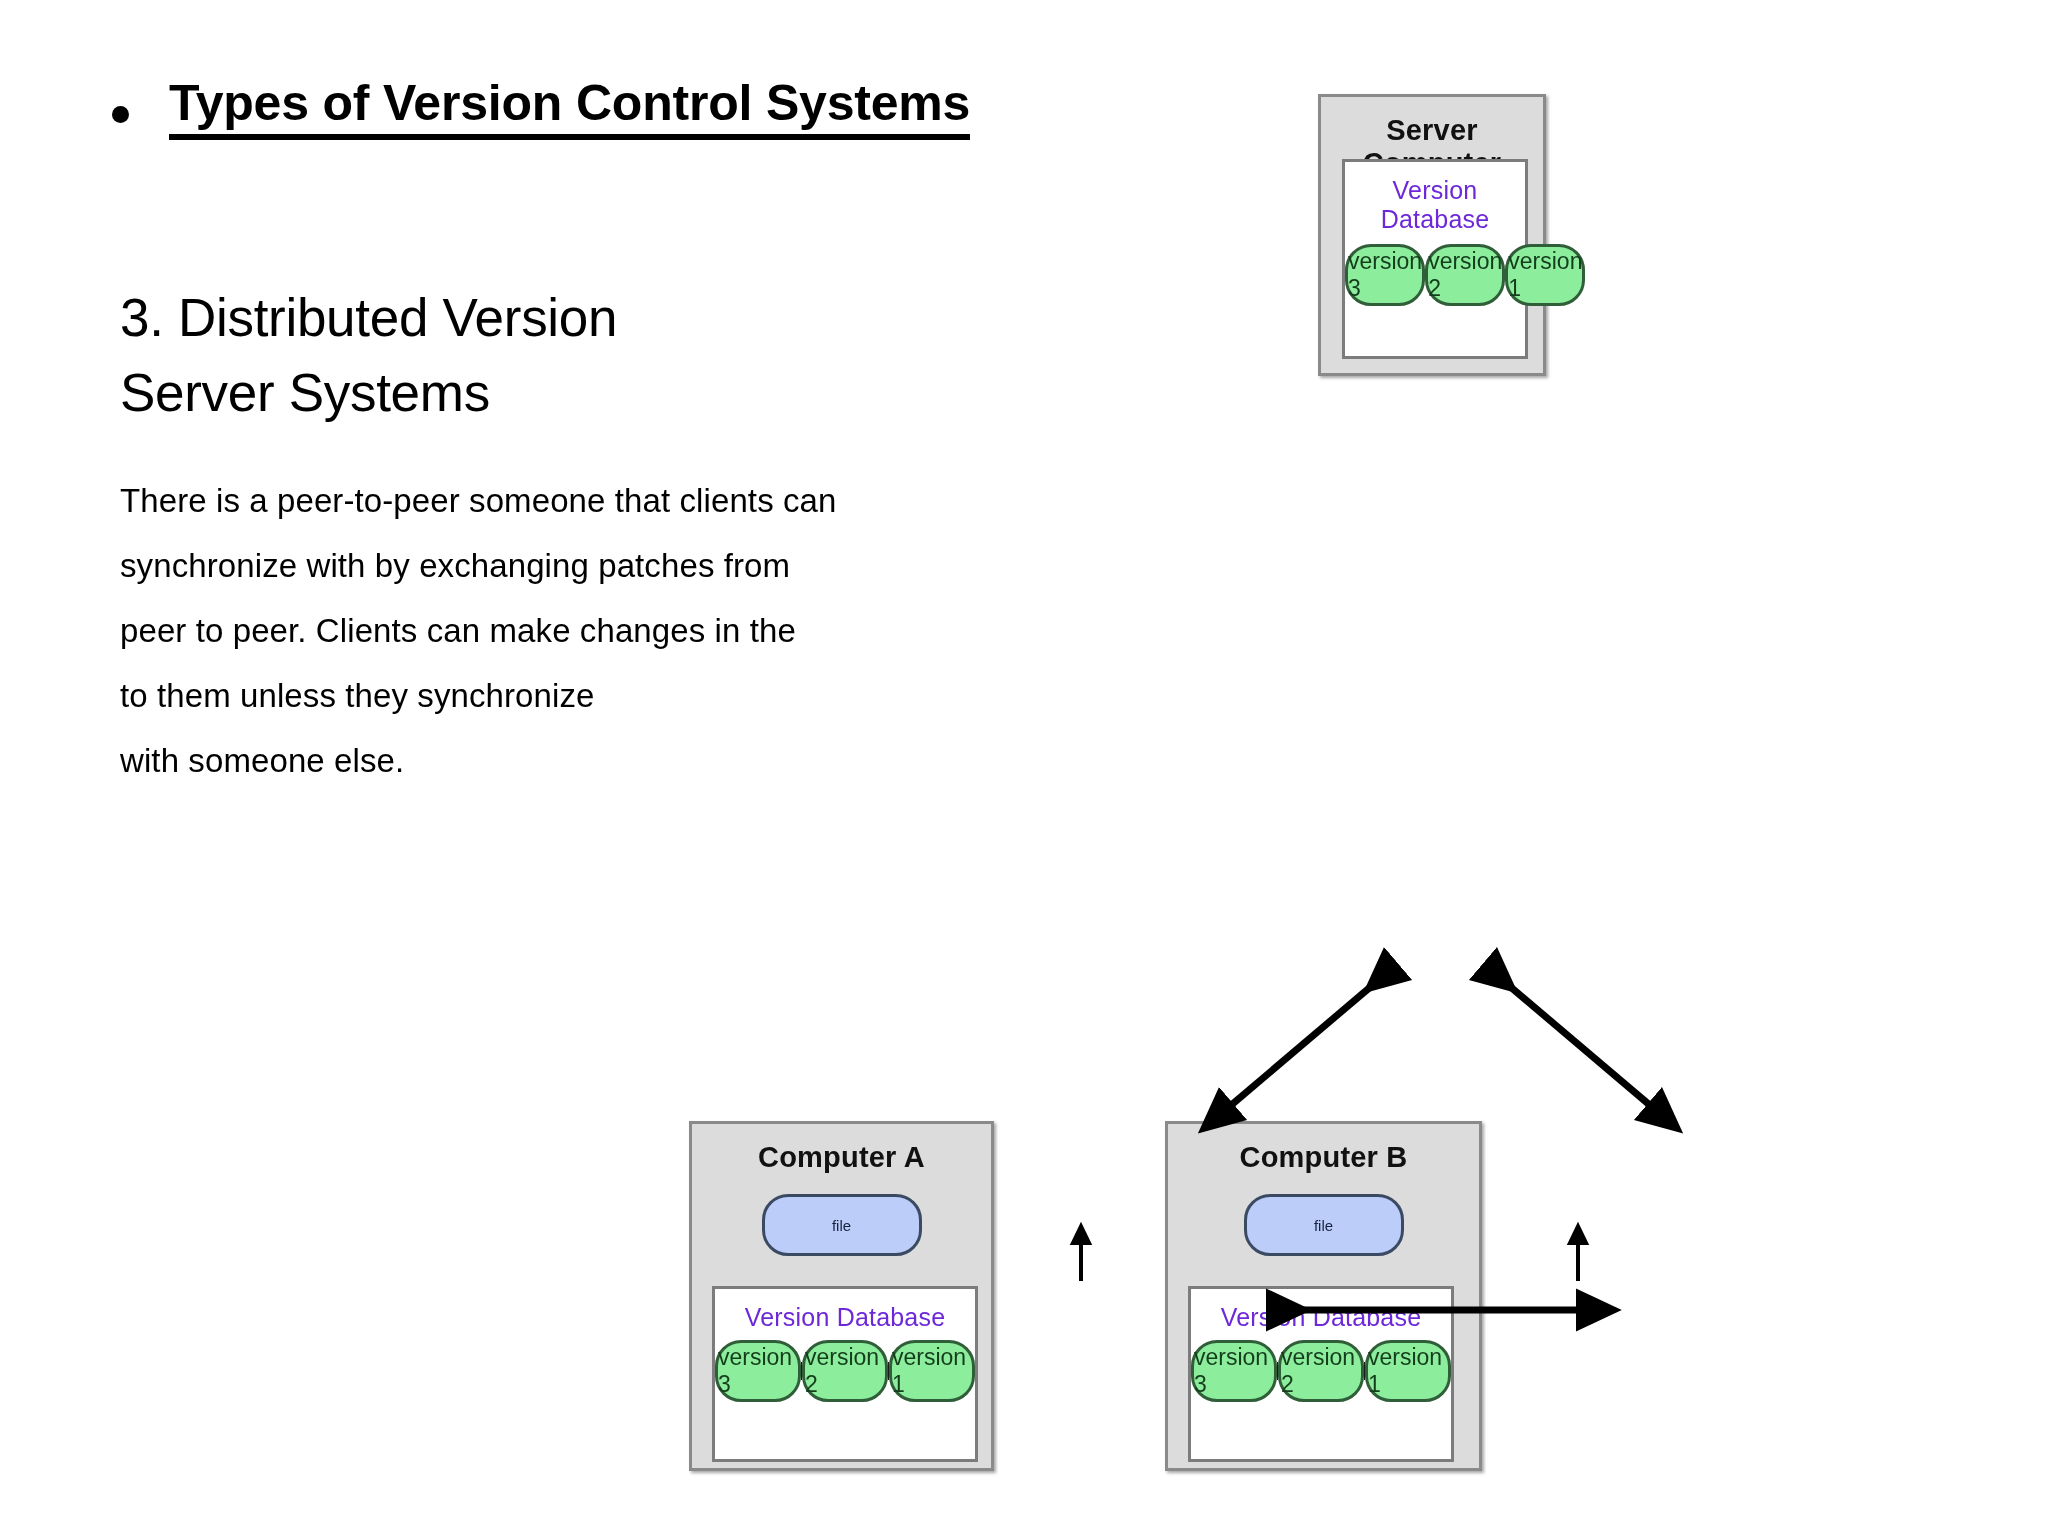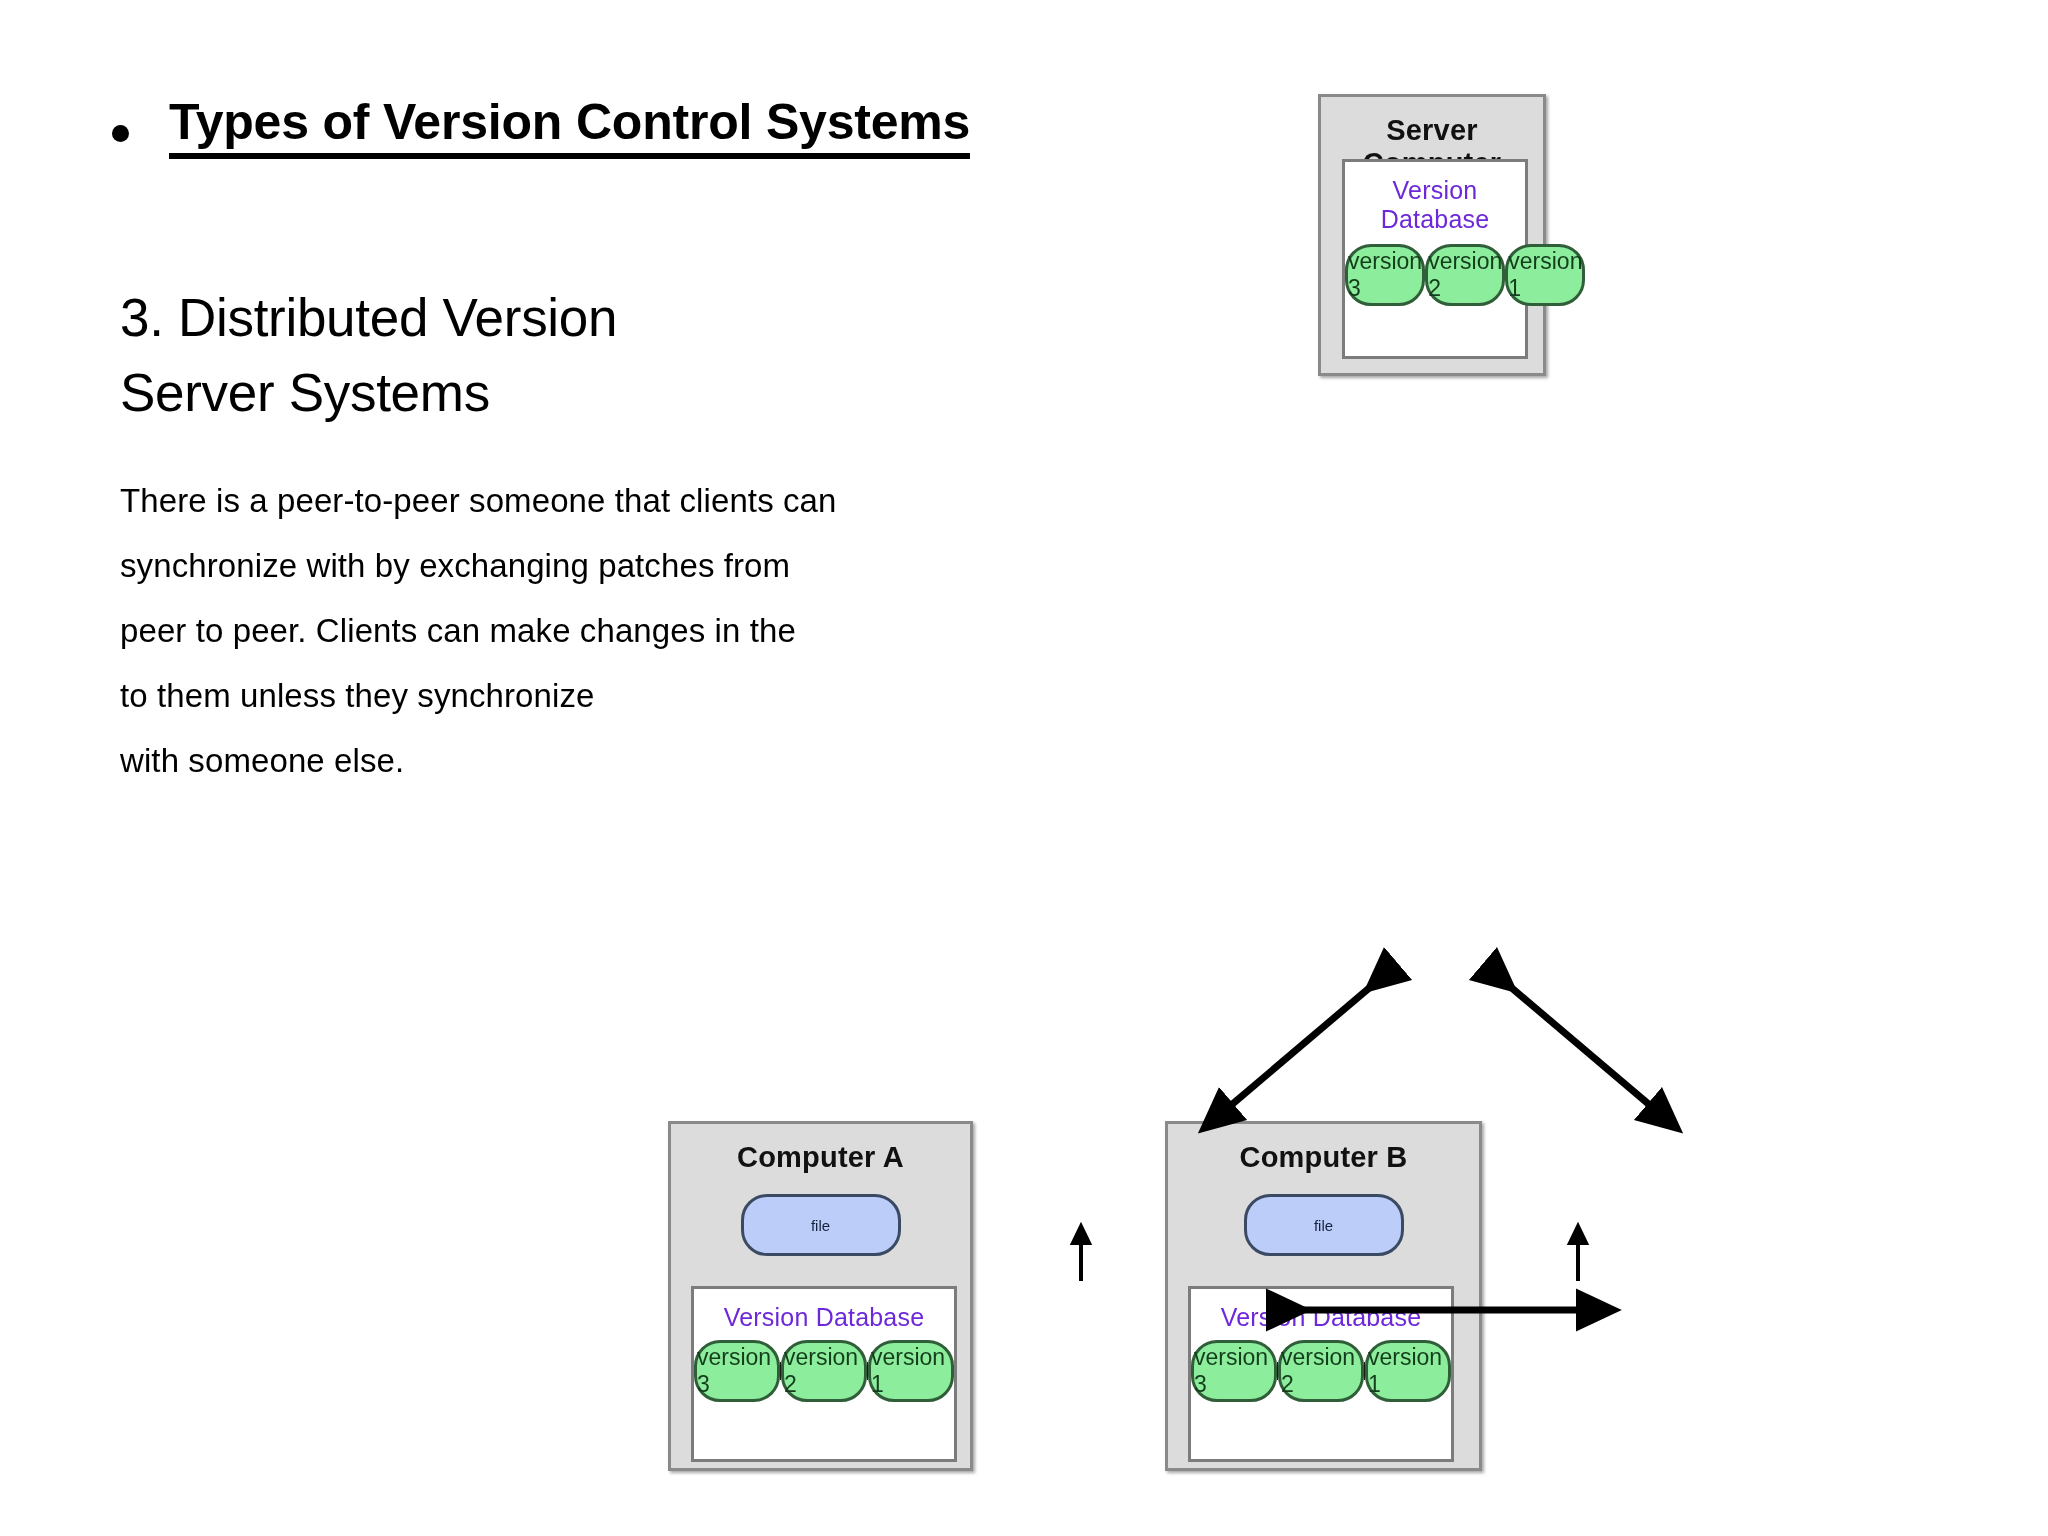--- a/index.html
+++ b/index.html
@@ -13,21 +13,21 @@
     position: relative;
     font-family: "Liberation Sans", sans-serif;
     color: #000000;
     overflow: hidden;
   }
 
   
   .slide-bullet {
     position: absolute;
     left: 112px;
-    top: 95px;
+    top: 76px;
     display: flex;
     align-items: flex-start;
     gap: 40px;
   }
   .bullet-dot {
     width: 17px;
     height: 17px;
     border-radius: 50%;
     background: #000;
     margin-top: 30px;
@@ -179,21 +179,21 @@
         <div class="node-link"></div>
         <div class="version-node">version 2</div>
         <div class="node-link"></div>
         <div class="version-node">version 1</div>
       </div>
     </div>
   </div>
 
 </div>
 
-<div class="machine" style="position:absolute; left:668px; top:1121px; width:305px; height:350px;">
+<div class="machine" style="position:absolute; left:689px; top:1121px; width:305px; height:350px;">
   <div class="machine-title">Computer A</div>
   <div class="file-node">file</div>
 
   <div class="vdb" style="left:20px; top:162px; width:266px; height:176px;">
     <div class="vdb-title">Version Database</div>
   <div class="node-stack" style="margin-top: 8px;">
         <div class="version-node">version 3</div>
         <div class="node-link"></div>
         <div class="version-node">version 2</div>
         <div class="node-link"></div>

